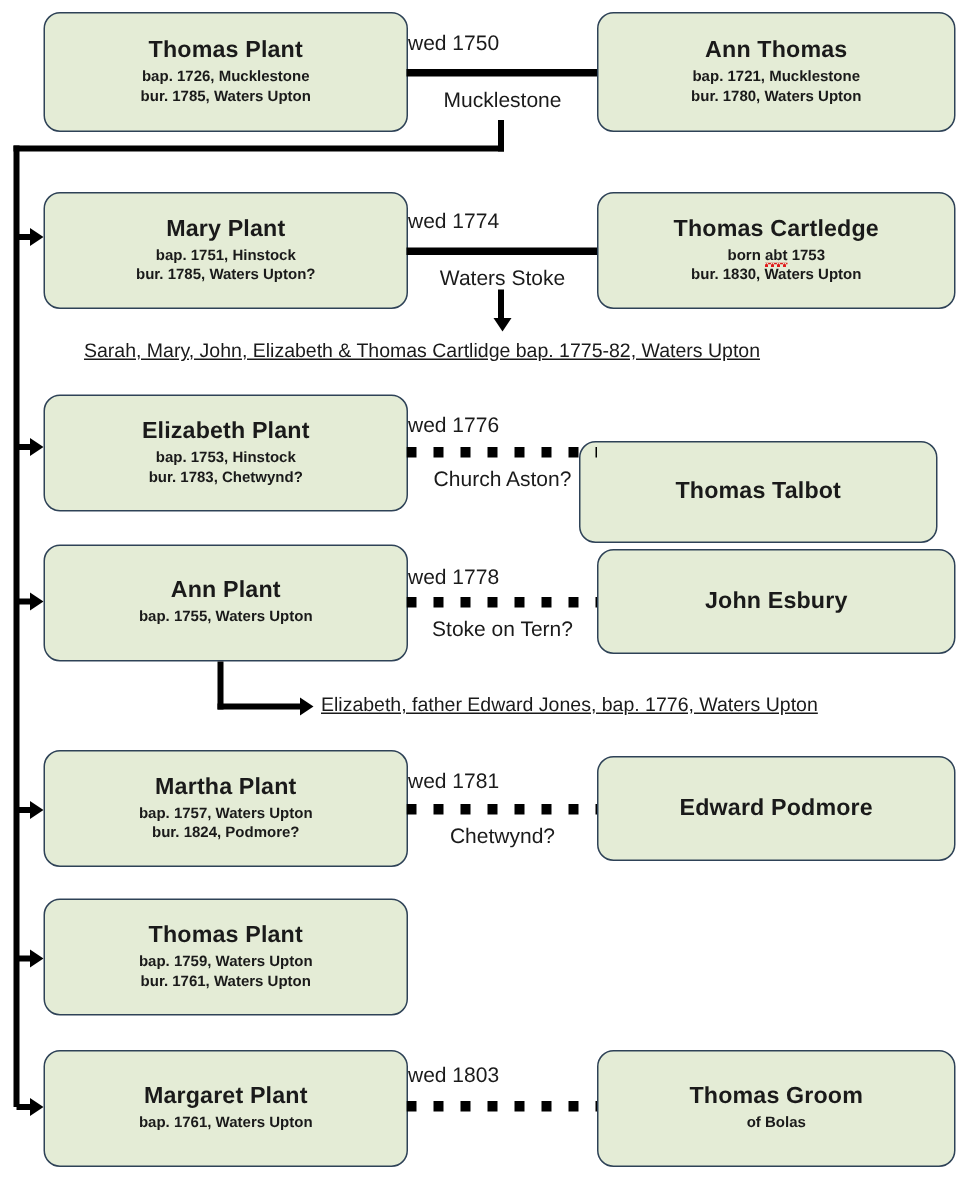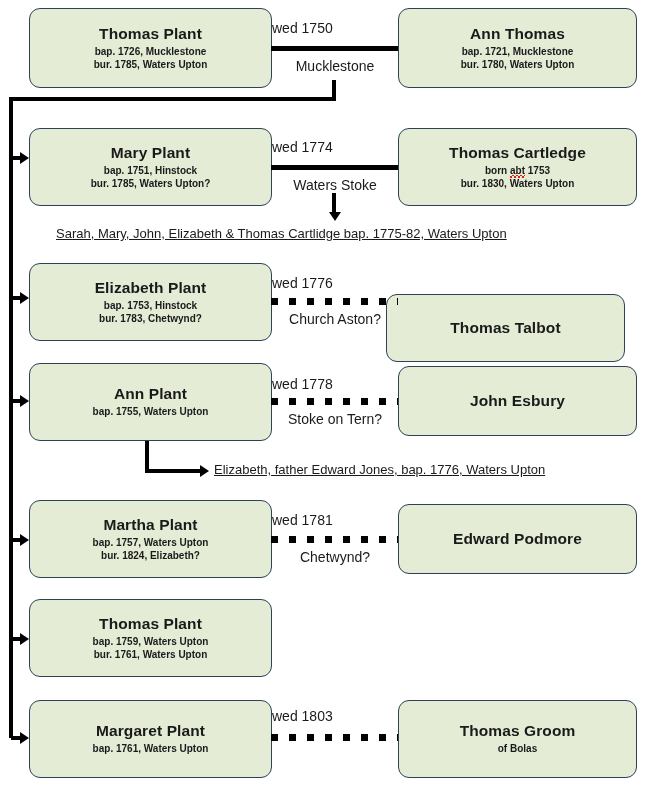--- a/index.html
+++ b/index.html
@@ -143,21 +143,21 @@
   <div class="hline" style="left:145px;top:469px;width:58px;"></div>
   <div class="arrow-r" style="left:200px;top:465px;"></div>
   <div class="annot" style="left:214px;top:462px;">Elizabeth, father Edward Jones, bap. 1776, Waters Upton</div>
 
   <div class="hline" style="left:11px;top:538px;width:14px;"></div>
   <div class="arrow-r" style="left:20px;top:534px;"></div>
 
   <div class="box" style="left:29px;top:500px;width:243px;height:78px;">
     <div class="nm">Martha Plant</div>
     <div class="ln">bap. 1757, Waters Upton</div>
-    <div class="ln">bur. 1824, Elizabeth?</div>
+    <div class="ln">bur. 1824, Podmore?</div>
   </div>
 
   <div class="box" style="left:398px;top:504px;width:239px;height:70px;">
     <div class="nm">Edward Podmore</div>
   </div>
 
   <div class="wedlab" style="left:272px;top:512px;width:126px;">wed 1781</div>
   <div class="dotlink" style="left:271px;top:536px;width:127px;"></div>
   <div class="placelab" style="left:272px;top:549px;width:126px;">Chetwynd?</div>
 

